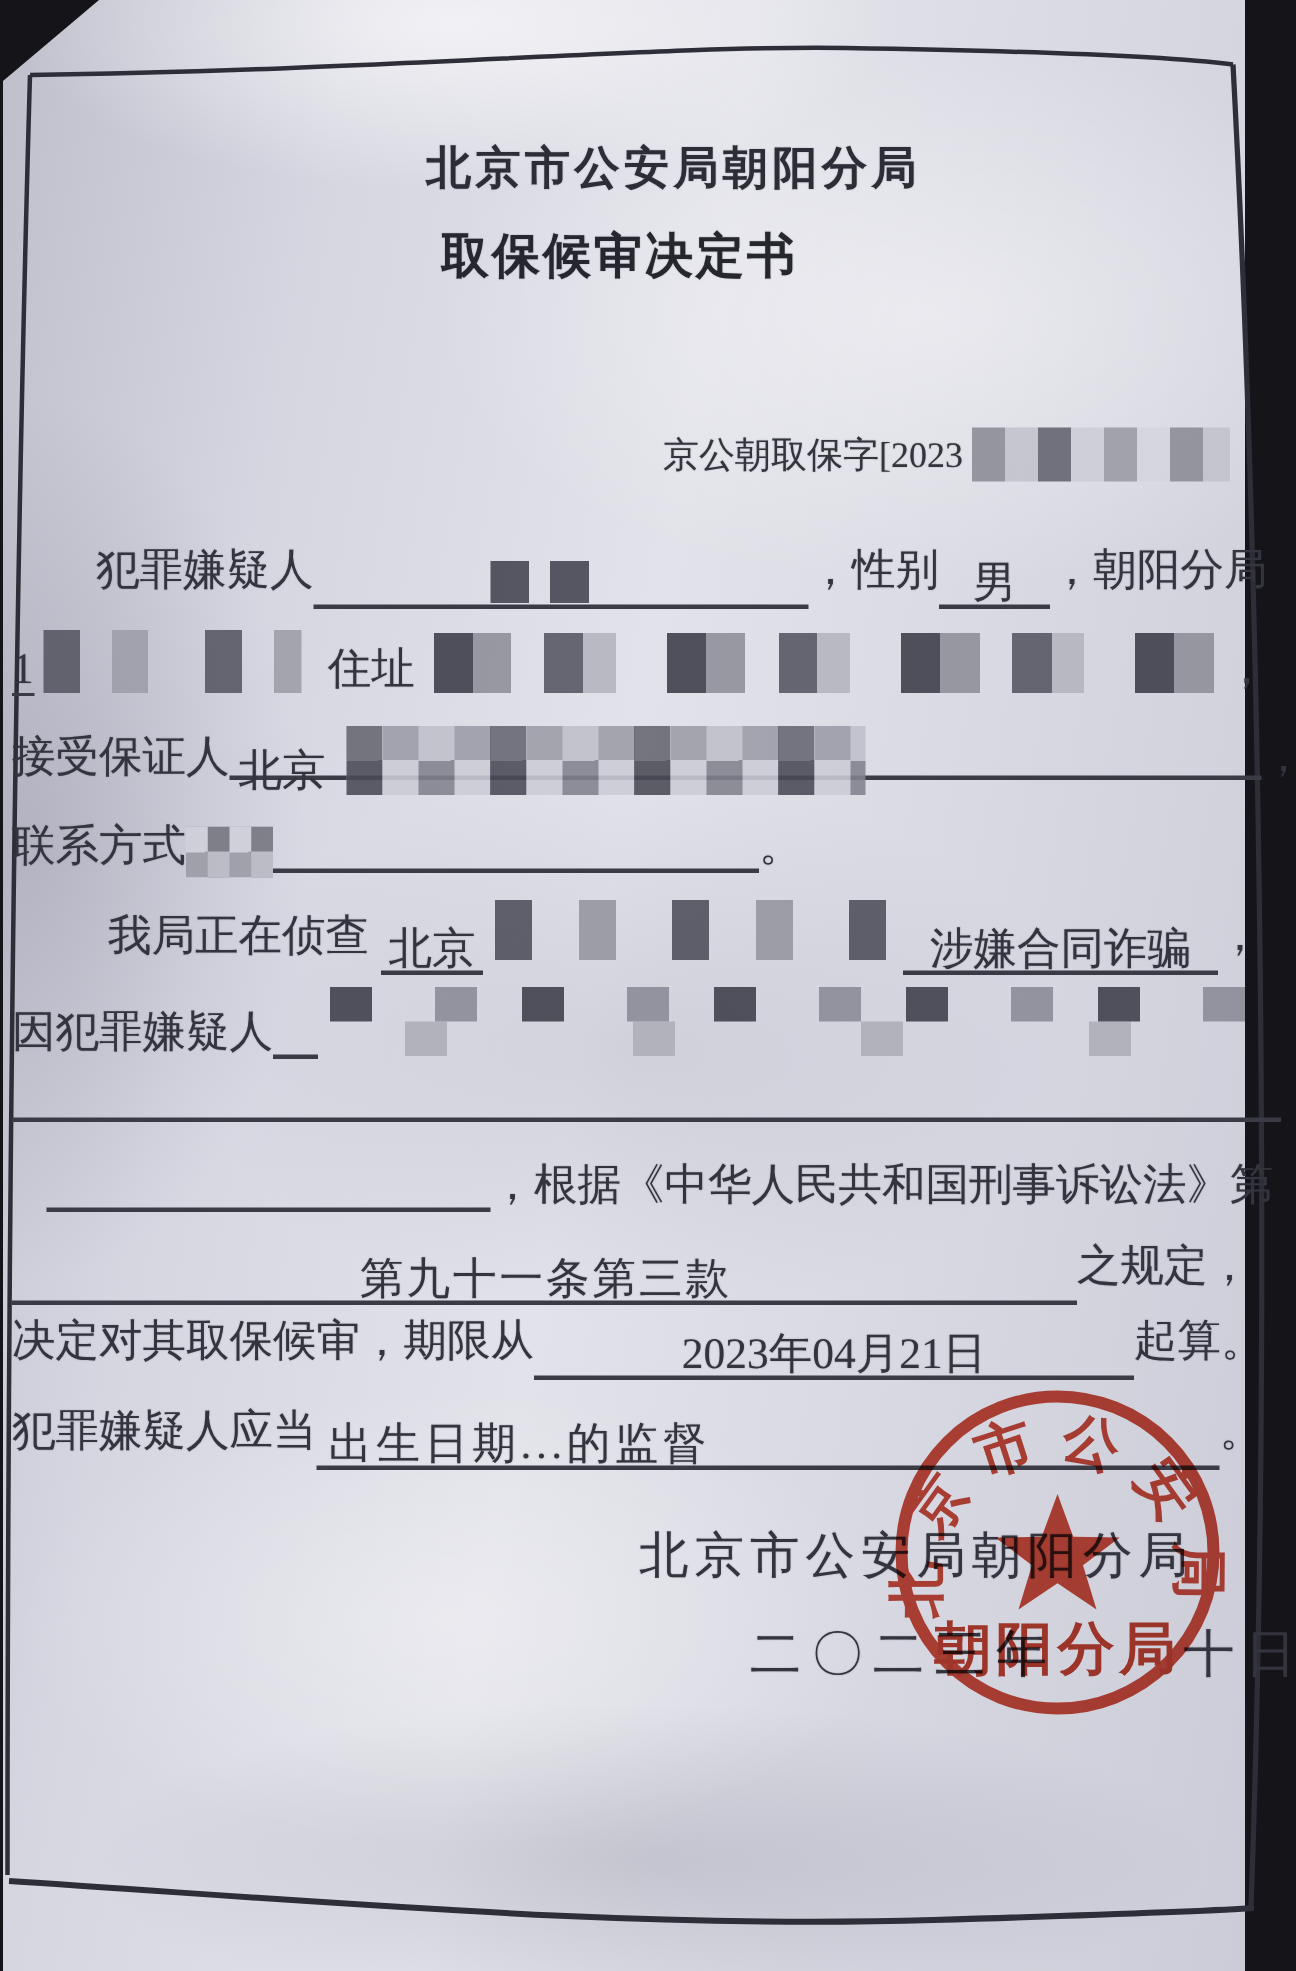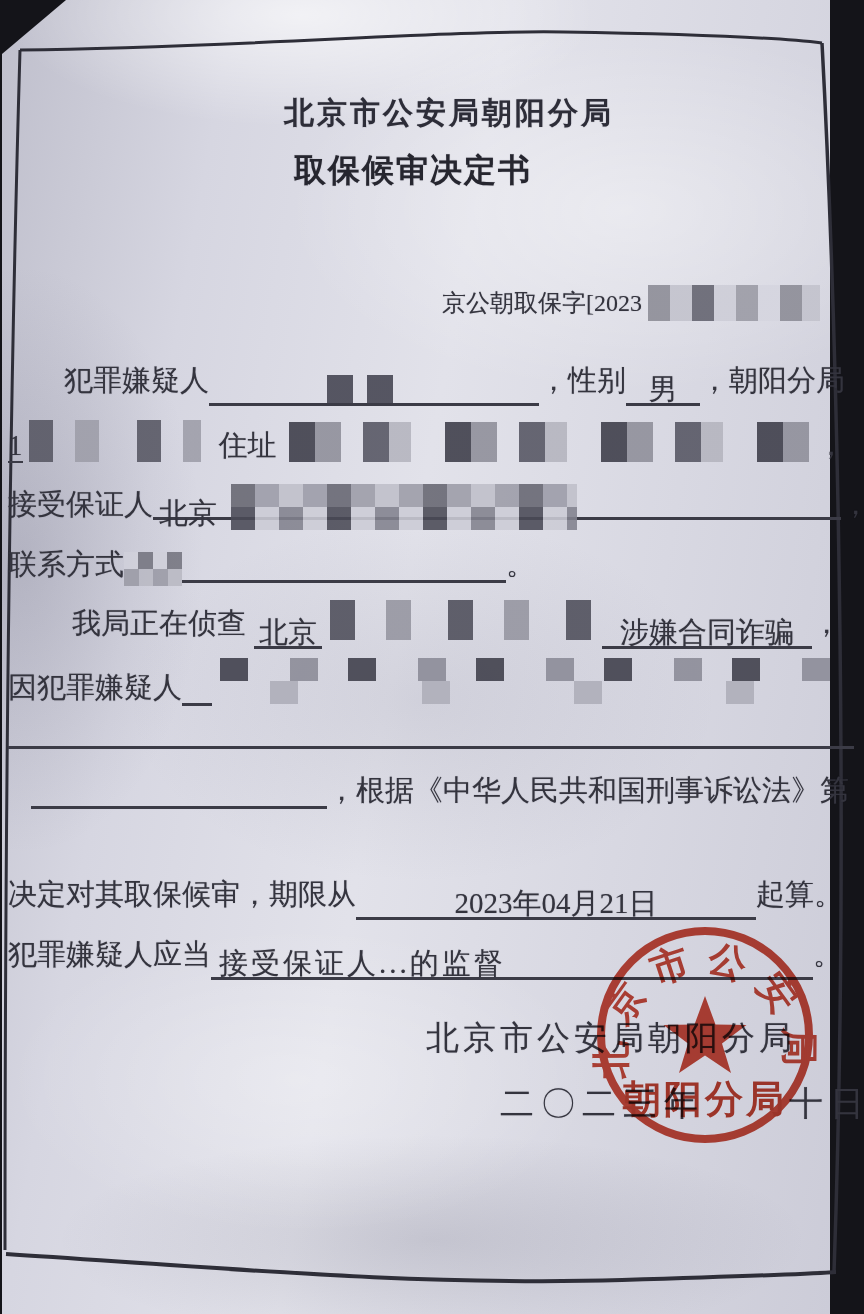--- a/index.html
+++ b/index.html
@@ -117,27 +117,30 @@
     </div>
 
     <div class="row" style="left:6px;top:712px;">
       <span class="blank" style="width:846px;"></span>
     </div>
 
     <div class="row" style="left:6px;top:772px;padding-left:23px;">
       <span class="blank" style="width:296px;"></span><span>，根据《中华人民共和国刑事诉讼法》第</span>
     </div>
 
+    <div class="row" style="left:6px;top:826px;">
+      <span class="blank left-in" style="width:710px;"><span style="margin-left:232px;letter-spacing:2px;">第九十一条第三款</span></span><span>之规定，</span>
+    </div>
 
     <div class="row" style="left:6px;top:876px;">
       <span>决定对其取保候审，期限从</span><span class="blank" style="width:400px;"><span>2023年04月21日</span></span><span>起算。</span>
     </div>
 
     <div class="row" style="left:6px;top:936px;">
-      <span>犯罪嫌疑人应当</span><span class="blank left-in" style="width:602px;"><span style="margin-left:8px;letter-spacing:3px;">接受保证人...的监督</span></span><span>。</span>
+      <span>犯罪嫌疑人应当</span><span class="blank left-in" style="width:602px;"><span style="margin-left:8px;letter-spacing:3px;">出生日期...的监督</span></span><span>。</span>
     </div>
 
     <div class="row" style="left:424px;top:1020px;font-size:33px;letter-spacing:4px;">北京市公安局朝阳分局</div>
 
     <div class="row" style="left:498px;top:1086px;font-size:34px;letter-spacing:7px;">
       <span>二〇二三年</span><span class="gap" style="width:84px;"></span><span>十日</span>
     </div>
 
     <div class="seal">
       <svg width="238" height="238" viewBox="0 0 238 238">

